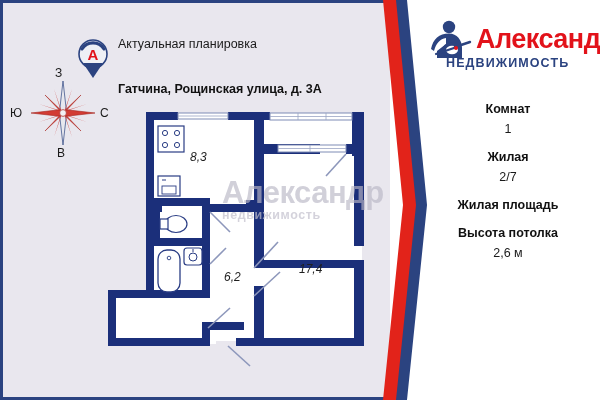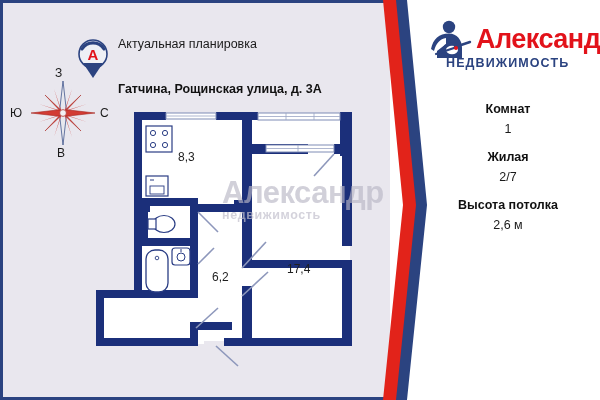--- a/index.html
+++ b/index.html
@@ -83,22 +83,22 @@
     font-family: "Liberation Sans", sans-serif;
   }
   #compass .n-lbl { left: 47px; top: 8px; }
   #compass .w-lbl { left: 2px;  top: 48px; }
   #compass .e-lbl { left: 92px; top: 48px; }
   #compass .s-lbl { left: 49px; top: 88px; }
   #compass svg { position: absolute; left: 22px; top: 22px; }
   
   #plan {
     position: absolute;
-    left: 90px; top: 100px;
-    width: 290px; height: 285px;
+    left: 102px; top: 100px;
+    width: 290px; height: 285px; font-style: italic;
   }
   
   #watermark {
     position: absolute;
     left: 222px; top: 178px;
     width: 152px; height: 52px;
     pointer-events: none;
   }
   #watermark .wm1 {
     font-size: 31px;
@@ -386,20 +386,21 @@
   <div id="specs">
     <div class="spec">
       <div class="k">Комнат</div>
       <div class="v">1</div>
     </div>
     <div class="spec">
       <div class="k">Жилая</div>
       <div class="v">2/7</div>
     </div>
     <div class="spec">
+      <div class="k">Жилая площадь</div>
     </div>
     <div class="spec">
       <div class="k">Высота потолка</div>
       <div class="v">2,6 м</div>
     </div>
   </div>
 
 </div>
 
 </body></html>

